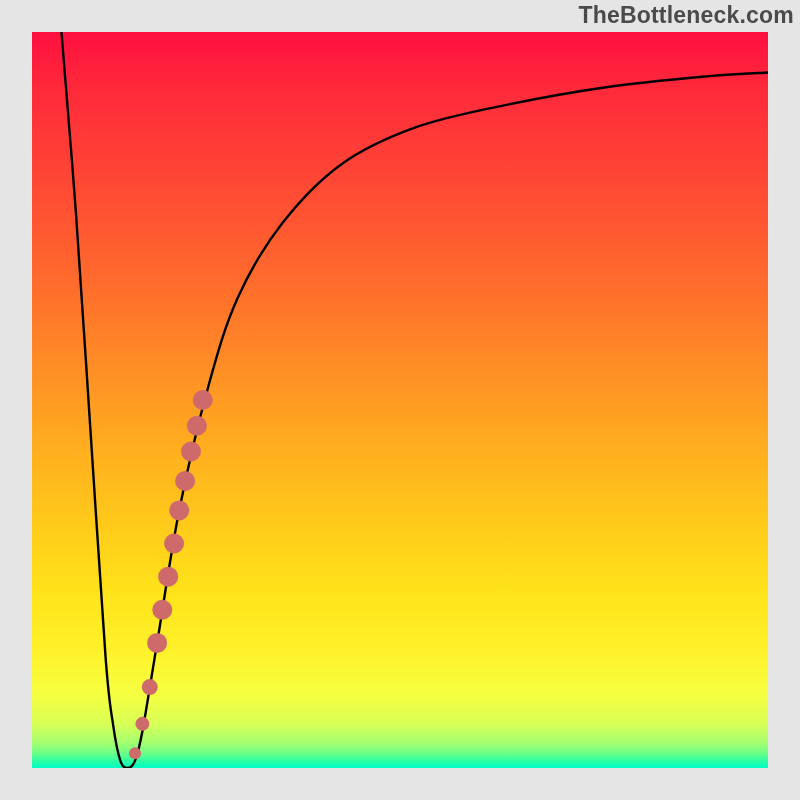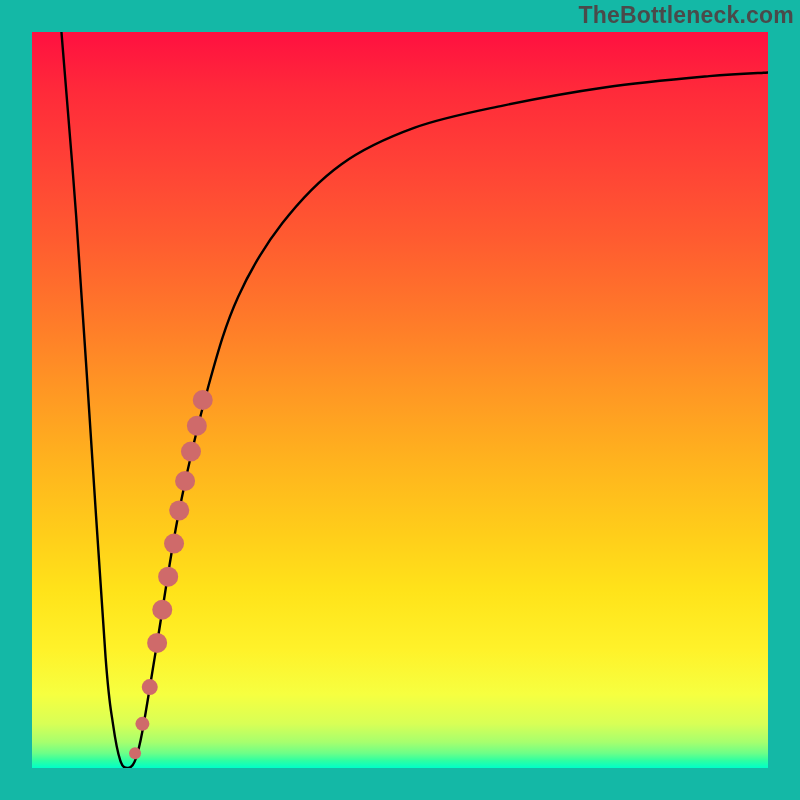--- a/index.html
+++ b/index.html
@@ -8,21 +8,21 @@
     width: 800px;
     height: 800px;
     overflow: hidden;
     background: #000;
     font-family: Arial, Helvetica, sans-serif;
   }
   .frame {
     position: relative;
     width: 800px;
     height: 800px;
-    background: #14b8a6;
+    background: #e5e5e5;
   }
   .plot-area {
     position: absolute;
     left: 32px;
     top: 32px;
     width: 736px;
     height: 736px;
     overflow: hidden;
   }
   .gradient-fill {

